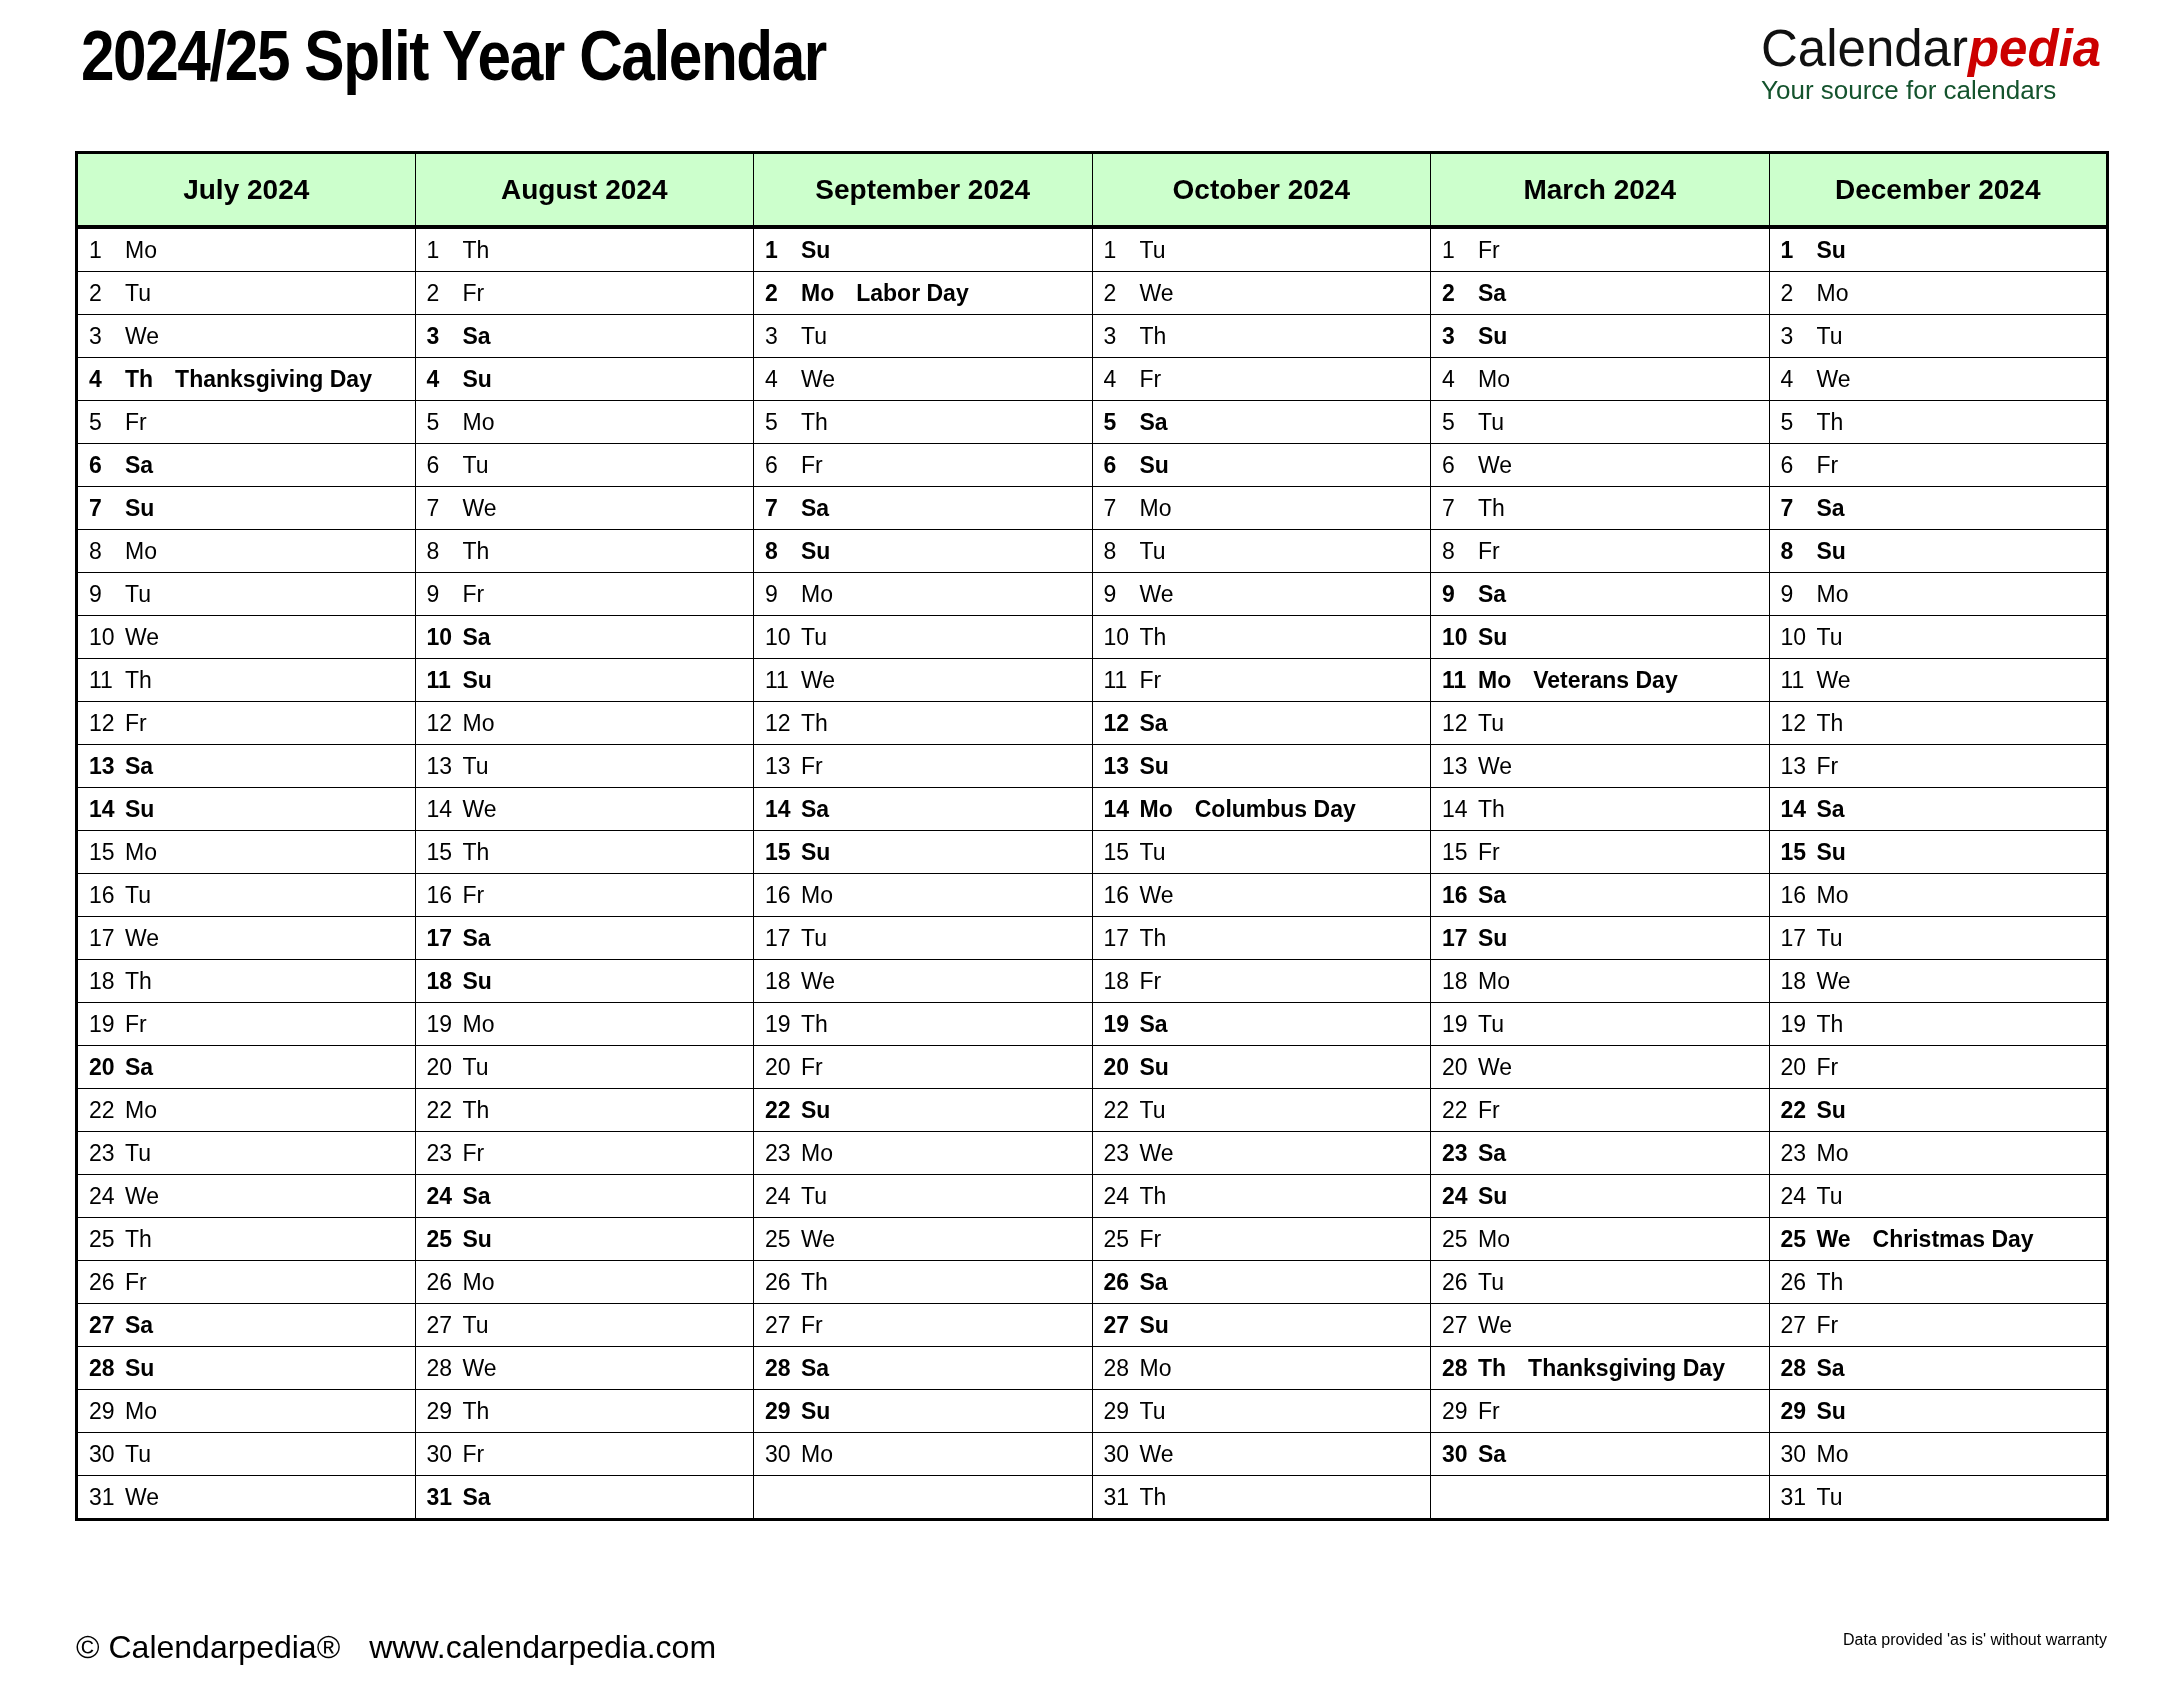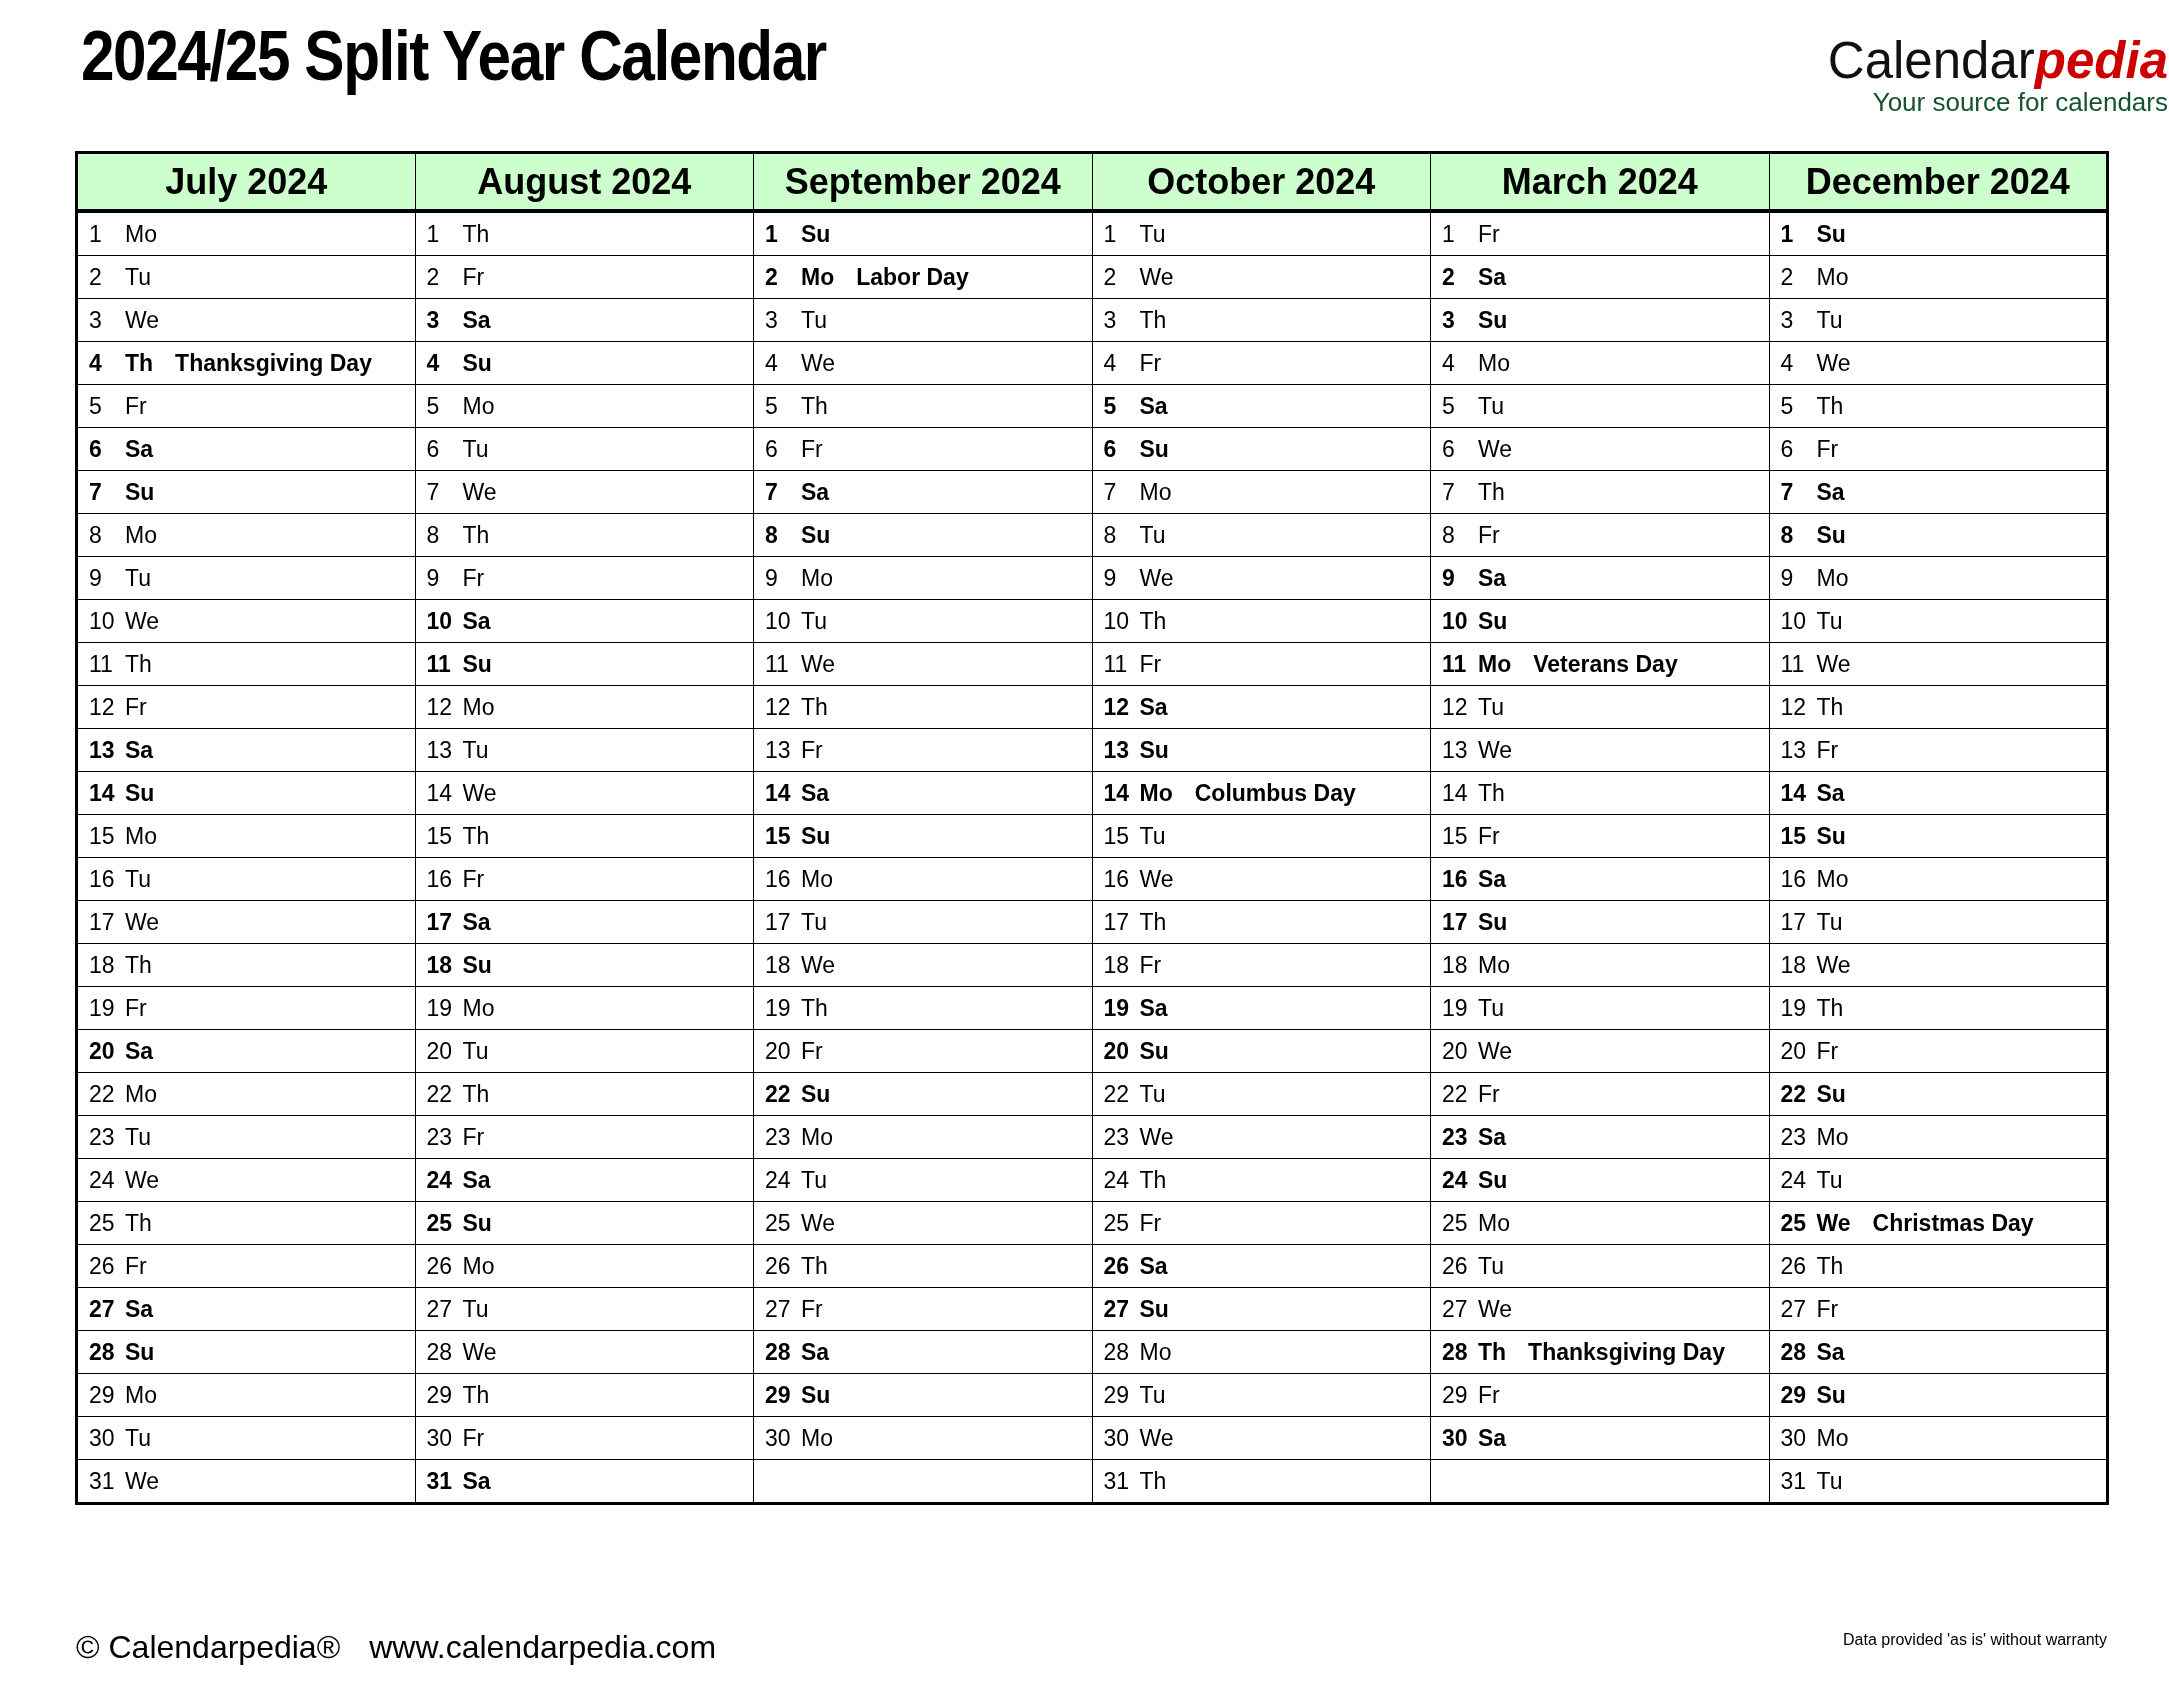--- a/index.html
+++ b/index.html
@@ -21,51 +21,50 @@
     font-size: 71px;
     font-weight: bold;
     color: #000000;
     letter-spacing: -1.7px;
     white-space: nowrap;
     transform: scaleX(0.85);
     transform-origin: left top;
   }
   .brand {
     position: absolute;
-    left: 1819px;
+    left: 1761px;
     top: 22px;
     width: 349px;
-    text-align: right;
+    text-align: left;
     line-height: 1.05;
     white-space: nowrap;
-    margin-top: 12px;
   }
   .brand-main { font-size: 51px; color: #111111; }
   .brand-main .red { color: #cc0000; font-weight: bold; font-style: italic; }
   .brand-tagline { font-size: 26px; color: #14532d; margin-top: 1.7px; }
 
   table.cal {
     position: absolute;
     left: 75px;
     top: 151px;
     width: 2034px;
     border-collapse: collapse;
     table-layout: fixed;
     border: 3.4px solid #000000;
   }
   table.cal th {
     height: 47px;
     background: #ccffcc;
     border: 1.7px solid #000000;
     border-bottom: 4.2px solid #000000;
-    font-size: 36px;
+    font-size: 28px;
     font-weight: bold;
     color: #000000;
     text-align: center;
-    padding: 4px;
+    padding: 12px;
   }
   table.cal td {
     height: 42px;
     border: 1.7px solid #000000;
     font-size: 23px;
     color: #000000;
     padding: 0 0 0 11px;
     vertical-align: middle;
     background: #ffffff;
     overflow: hidden;

